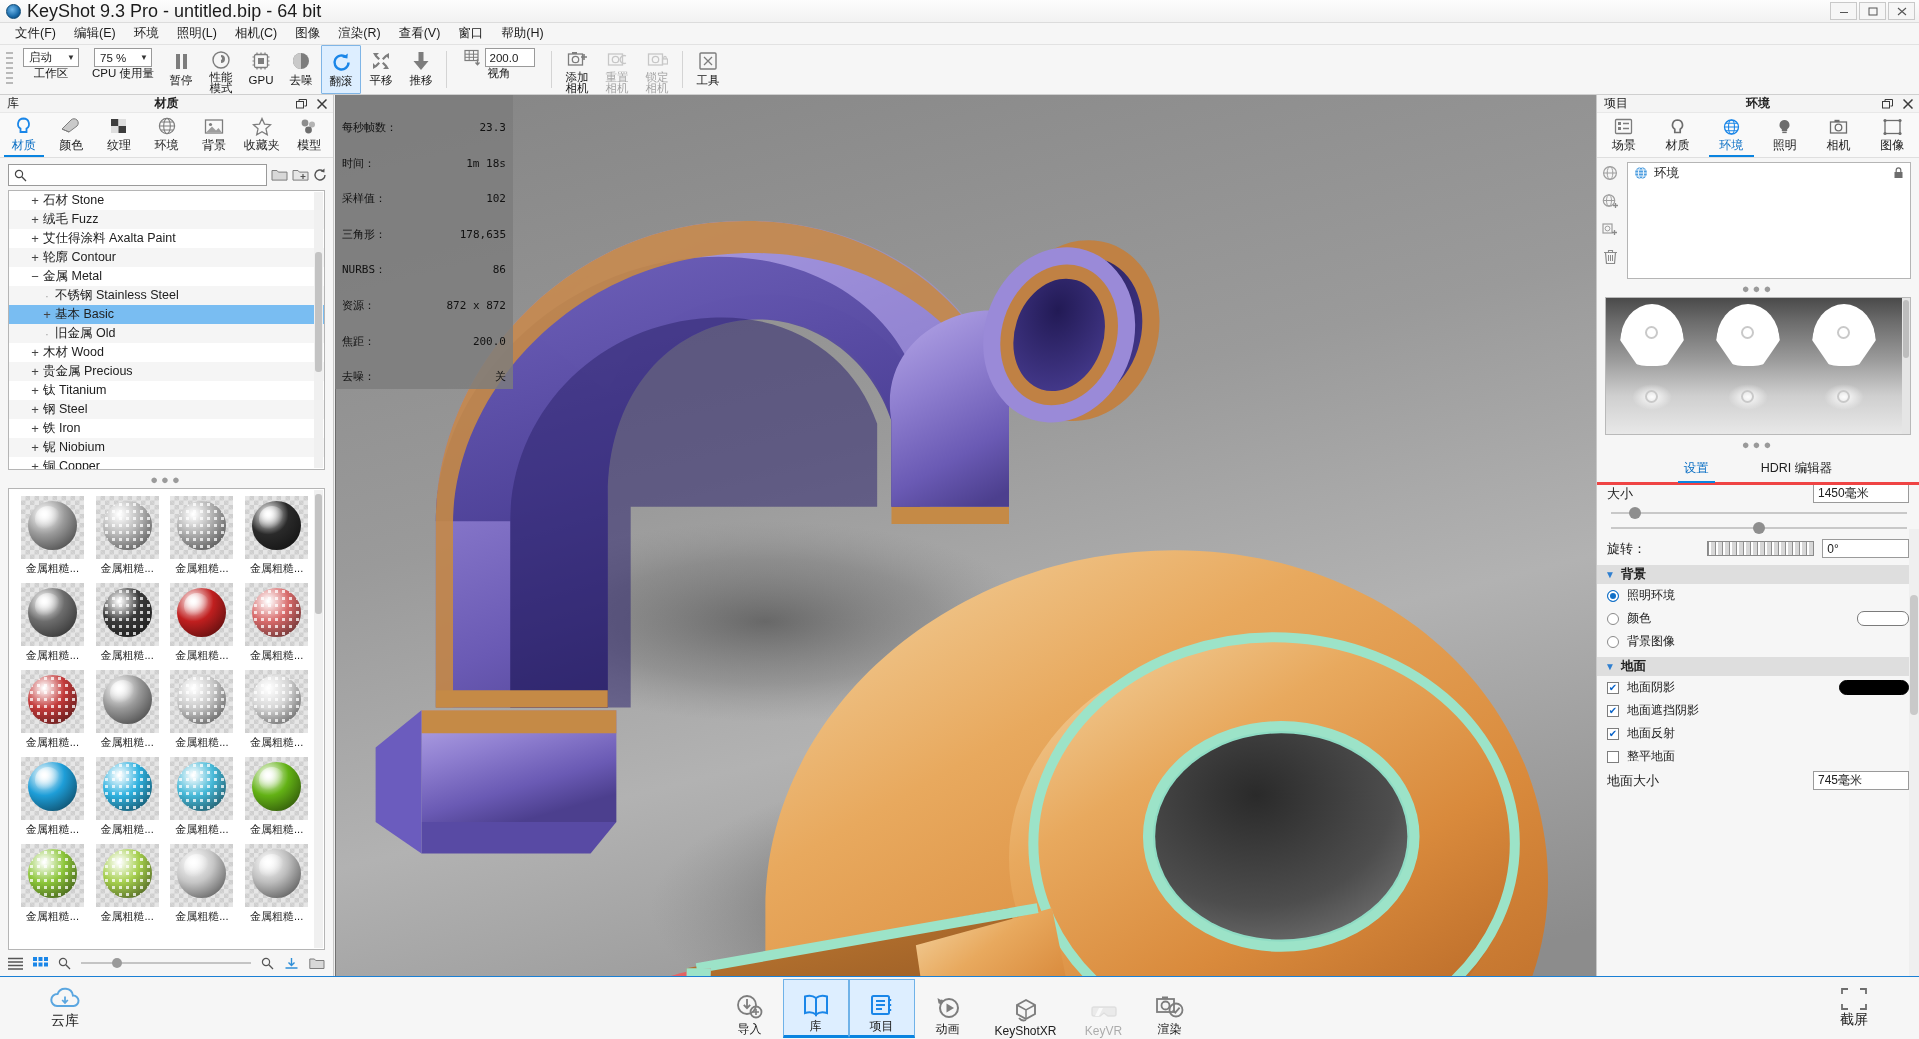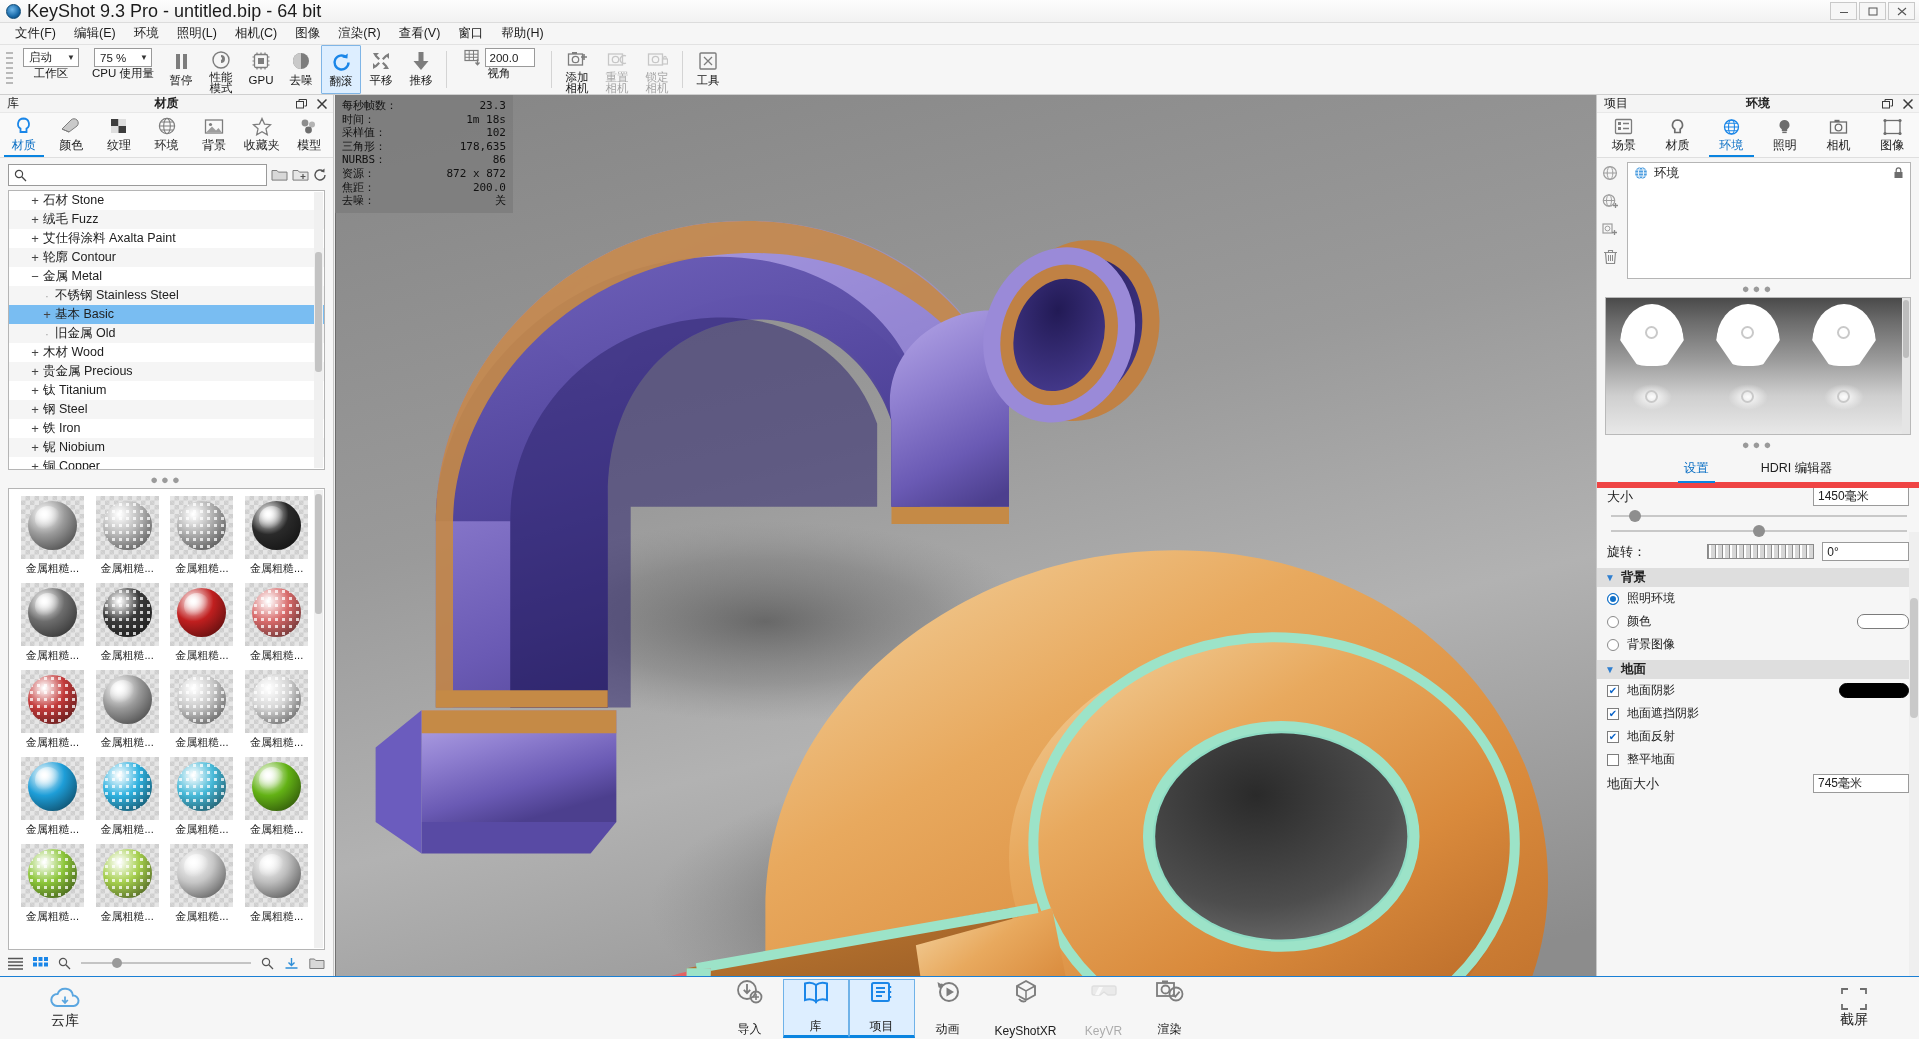--- a/index.html
+++ b/index.html
@@ -88,39 +88,39 @@
   .mlbl { font-size:11px; color:#1d1d1d; margin-top:2px; max-width:68px; overflow:hidden;
     white-space:nowrap; text-overflow:ellipsis; }
 
   .lbottom { height:26px; display:flex; align-items:center; gap:10px; padding:0 8px; background:#f6f6f6; }
 
   
   #viewport { position:absolute; left:335px; top:95px; right:323px; bottom:63px; overflow:hidden;
      background:#5f5f5f; }
   .stats { position:absolute; left:0; top:0; width:178px; background:rgba(125,125,125,.82);
      padding:4px 7px 5px 7px; font-family:"DejaVu Sans Mono", monospace; font-size:11px; color:#111; line-height:13.6px; }
-  .stats .r { display:flex; justify-content:space-between; }
+  .stats .r { display:flex; justify-content:space-between;margin-top:22px; }
   .stats .k { white-space:nowrap; }
   .stats .v { white-space:nowrap; }
 
   
   #rightpanel { position:absolute; right:0; top:95px; width:323px; bottom:63px;
      background:#f6f6f6; border-left:1px solid #c8c8c8; display:flex; flex-direction:column; }
   .envlist { margin:4px 8px 0 4px; border:1px solid #b5b5b5; background:#fff; height:117px; position:relative; }
   .envlist .item { height:20px; display:flex; align-items:center; gap:6px; padding:0 6px; font-size:12.5px; }
   .envtools { width:26px; display:flex; flex-direction:column; align-items:center; gap:12px; padding-top:7px; }
   .hdrprev { margin:0 8px; height:138px; border:1px solid #b9b9b9; position:relative; overflow:hidden;
      background:linear-gradient(#4a4a4a 0%, #6d6d6d 18%, #9a9a9a 45%, #cfcfcf 72%, #e8e8e8 100%); }
   .bulb { position:absolute; width:64px; height:62px; background:#fff;
      border-radius:50% 50% 42% 42% / 62% 62% 38% 38%;
      clip-path:polygon(10% 0,90% 0,100% 58%,72% 100%,28% 100%,0 58%); }
   .bulbring { position:absolute; width:13px; height:13px; border-radius:50%; border:2px solid #c9c9c9; }
   .bulbr { position:absolute; width:40px; height:26px; border-radius:50%;
      background:radial-gradient(ellipse at center, rgba(255,255,255,.95), rgba(255,255,255,0) 70%); }
-  .settabs { display:flex; justify-content:center; gap:40px; border-bottom:6px solid #ef4444; margin-top:2px; }
+  .settabs { display:flex; justify-content:center; gap:40px; border-bottom:3px solid #ef4444; margin-top:2px; }
   .settab { padding:5px 6px 5px 6px; font-size:12.5px; position:relative; }
   .settab.sel { color:#0b6fc4; }
   .settab.sel::after { content:""; position:absolute; left:0; right:0; bottom:-1px; height:2px; background:#0a84e0; }
   .prow { display:flex; align-items:center; padding:3px 10px 3px 10px; gap:8px; }
   .prow .plbl { font-size:13px; width:92px; flex:none; }
   .pfield { height:19px; border:1px solid #9a9a9a; background:#fff; font-size:12px;
      display:flex; align-items:center; padding:0 4px; width:96px; margin-left:auto; }
   .slider { position:relative; height:13px; margin:0 12px 2px 14px; }
   .slider .track { position:absolute; left:0; right:0; top:6px; height:2px; background:#c8c8c8; }
   .slider .knob { position:absolute; top:1px; width:12px; height:12px; border-radius:50%; background:#8e8e8e; }
@@ -136,21 +136,21 @@
   .gearbar { position:relative; height:15px; width:120px; border:1px solid #8a8a8a;
      background:repeating-linear-gradient(to right,#8f8f8f 0 1px,#ffffff 1px 3px,#d7d7d7 3px 7px); }
   .rscroll { position:absolute; right:0; width:10px; background:#efefef; }
 
   
   #bottombar { position:absolute; left:0; right:0; bottom:0; height:63px; background:#f6f6f6;
      border-top:1px solid #1a7fd4; display:flex; align-items:center; }
   .bb-left { width:130px; display:flex; flex-direction:column; align-items:center; justify-content:center; }
   .bb-center { flex:1; display:flex; align-items:center; justify-content:center; gap:0px; }
   .bb-btn { width:66px; height:59px; display:flex; flex-direction:column; align-items:center;
-     justify-content:space-between; gap:1px; font-size:12px; }
+     justify-content:flex-end; gap:1px; font-size:12px; }
   .bb-btn.sel { background:#ddeeff; border:1px solid #6fb2e8; border-bottom:3px solid #0a84e0; }
   .bb-btn.dis { opacity:.35; }
   .bb-right { width:130px; display:flex; flex-direction:column; align-items:center; justify-content:center; }
   .cloudlbl { font-size:14px; margin-top:1px; }
   svg { display:block; }
 </style>
 </head>
 <body>
 
 <div id="app">

